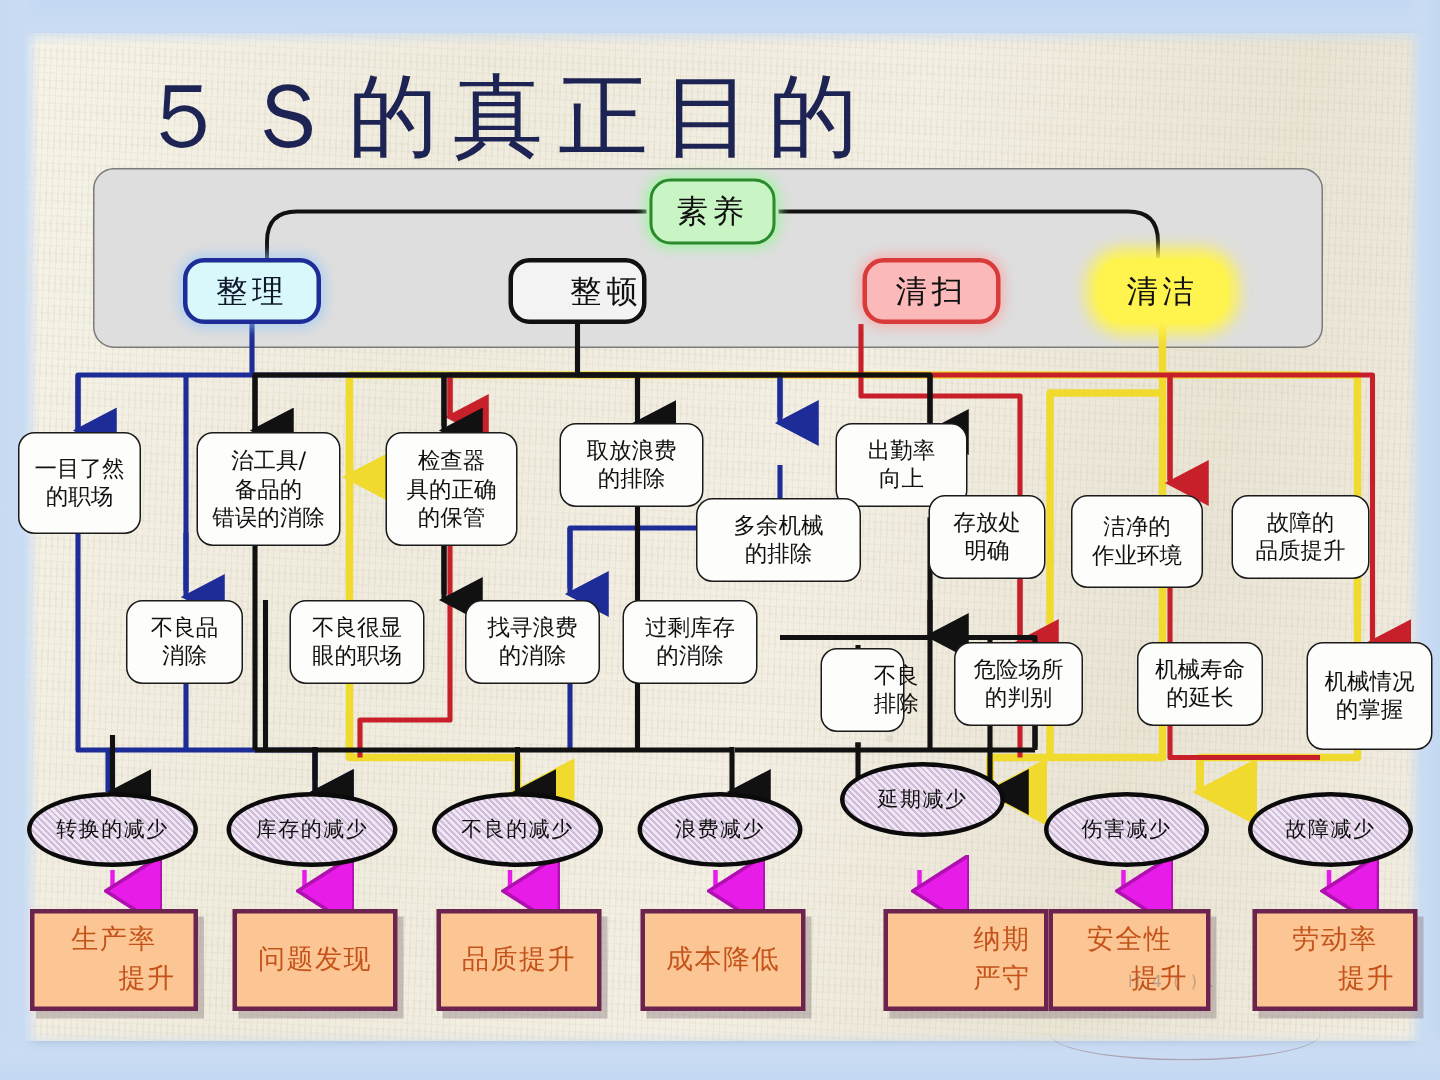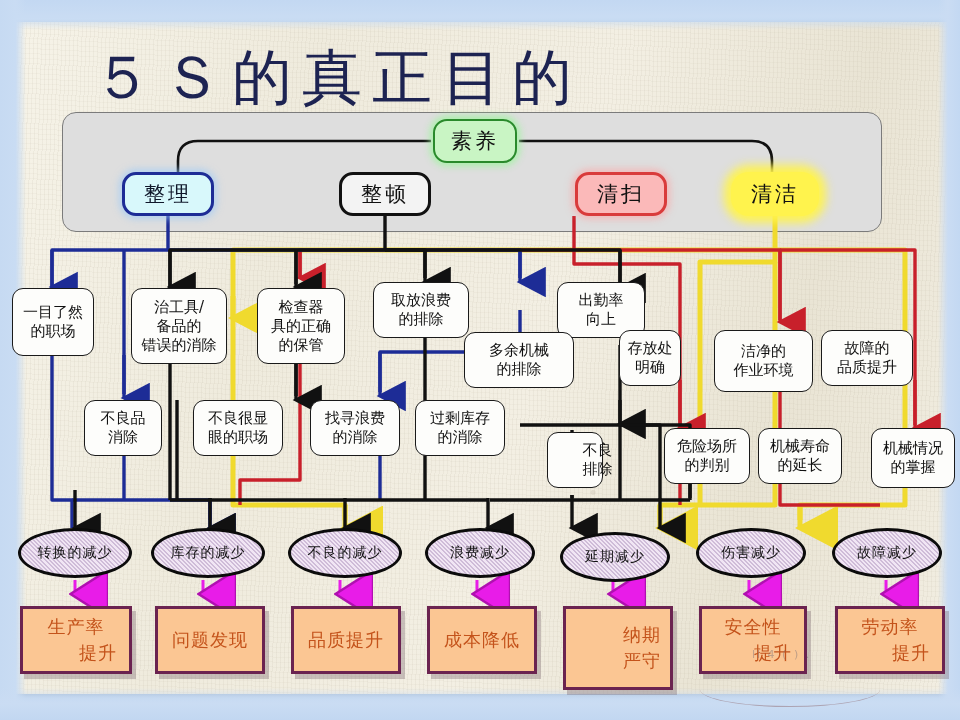--- a/index.html
+++ b/index.html
@@ -47,21 +47,21 @@
   .node{position:absolute;box-sizing:border-box;display:flex;flex-direction:column;
      align-items:center;justify-content:center;text-align:center;
      font-family:"DejaVu Sans","Liberation Sans",sans-serif;}
 
   
   .pill{height:44px;border-radius:14px;font-size:21px;letter-spacing:3px;}
   .pill.sx{background:#c9f5c4;border:2.5px solid #2a8a2c;color:#111;
      box-shadow:0 0 7px 3px rgba(160,245,160,.85);text-align:center;}
   .pill.zl{background:#d8f8fb;border:3px solid #1d2c96;color:#0f172a;
      box-shadow:0 0 7px 3px rgba(150,200,250,.6);}
-  .pill.zd{background:#f3f3f3;border:3px solid #111;color:#111;}
+  .pill.zd{background:#f3f3f3;border:3px solid #111;color:#111;align-items:flex-end;}
   .pill.qs{background:#fbb9b9;border:3px solid #d93b3b;color:#111;
      box-shadow:0 0 7px 3px rgba(250,170,170,.7);margin-left:47px;}
   .pill.qj{background:#fff34d;border:none;color:#111;border-radius:18px;
      box-shadow:0 0 10px 7px rgba(255,243,77,.95);}
 
   
   .wbox{background:#fdfdfb;border:1.6px solid #1a1a1a;border-radius:11px;
      font-size:15px;line-height:19px;color:#111;padding:2px 3px;}
   .wbox .ln{display:block;white-space:nowrap;}
 
@@ -266,26 +266,26 @@
   <div class="node wbox" style="left:557px;top:282px;width:88px;height:56px;">
     <span class="ln">出勤率</span>
     <span class="ln">向上</span>
   </div>
 
   <div class="node wbox" style="left:464px;top:332px;width:110px;height:56px;">
     <span class="ln">多余机械</span>
     <span class="ln">的排除</span>
   </div>
 
-  <div class="node wbox" style="left:619px;top:330px;width:62px;height:56px;">
+  <div class="node wbox" style="left:619px;top:330px;width:78px;height:56px;">
     <span class="ln">存放处</span>
     <span class="ln">明确</span>
   </div>
 
-  <div class="node wbox" style="left:714px;top:330px;width:99px;height:62px;">
+  <div class="node wbox" style="left:714px;top:330px;width:88px;height:62px;">
     <span class="ln">洁净的</span>
     <span class="ln">作业环境</span>
   </div>
 
   <div class="node wbox" style="left:821px;top:330px;width:92px;height:56px;">
     <span class="ln">故障的</span>
     <span class="ln">品质提升</span>
   </div>
 
   <div class="node wbox" style="left:84px;top:400px;width:78px;height:56px;">
@@ -306,48 +306,48 @@
   <div class="node wbox" style="left:415px;top:400px;width:90px;height:56px;">
     <span class="ln">过剩库存</span>
     <span class="ln">的消除</span>
   </div>
 
   <div class="node wbox" style="left:547px;top:432px;width:56px;height:56px;padding-left:48px;">
     <span class="ln">不良</span>
     <span class="ln">排除</span>
   </div>
 
-  <div class="node wbox" style="left:664px;top:428px;width:86px;height:56px;">
+  <div class="node wbox" style="left:636px;top:428px;width:86px;height:56px;">
     <span class="ln">危险场所</span>
     <span class="ln">的判别</span>
   </div>
 
   <div class="node wbox" style="left:758px;top:428px;width:84px;height:56px;">
     <span class="ln">机械寿命</span>
     <span class="ln">的延长</span>
   </div>
 
-  <div class="node wbox" style="left:871px;top:428px;width:84px;height:60px;">
+  <div class="node wbox" style="left:871px;top:428px;width:84px;height:72px;">
     <span class="ln">机械情况</span>
     <span class="ln">的掌握</span>
   </div>
 
   <div class="node ell" style="left:18px;top:528px;width:114px;height:50px;">
     <span>转换的减少</span>
     </div>
   <div class="node ell" style="left:151px;top:528px;width:114px;height:50px;">
     <span>库存的减少</span>
     </div>
   <div class="node ell" style="left:288px;top:528px;width:114px;height:50px;">
     <span>不良的减少</span>
     </div>
   <div class="node ell" style="left:425px;top:528px;width:110px;height:50px;">
     <span>浪费减少</span>
     </div>
-  <div class="node ell" style="left:560px;top:532px;width:110px;height:50px;">
+  <div class="node ell" style="left:560px;top:508px;width:110px;height:50px;">
     <span>延期减少</span>
     </div>
   <div class="node ell" style="left:696px;top:528px;width:110px;height:50px;">
     <span>伤害减少</span>
     </div>
   <div class="node ell" style="left:832px;top:528px;width:110px;height:50px;">
     <span>故障减少</span>
     </div>
 
   <div class="node obox" style="left:20px;top:606px;width:112px;height:68px;">
@@ -356,21 +356,21 @@
   </div>
   <div class="node obox center1" style="left:155px;top:606px;width:110px;height:68px;">
     <span class="ln">问题发现</span>
   </div>
   <div class="node obox center1" style="left:291px;top:606px;width:110px;height:68px;">
     <span class="ln">品质提升</span>
   </div>
   <div class="node obox center1" style="left:427px;top:606px;width:110px;height:68px;">
     <span class="ln">成本降低</span>
   </div>
-  <div class="node obox center1" style="left:563px;top:606px;width:110px;height:84px;padding-left:48px;">
+  <div class="node obox center1" style="left:589px;top:606px;width:110px;height:68px;padding-left:48px;">
     <span class="ln">纳期严守</span>
   </div>
   <div class="node obox" style="left:699px;top:606px;width:108px;height:68px;">
     <span class="ln">安全性</span>
     <span class="ln l2">提升</span>
   </div>
   <div class="node obox" style="left:835px;top:606px;width:110px;height:68px;">
     <span class="ln">劳动率</span>
     <span class="ln l2">提升</span>
   </div>

